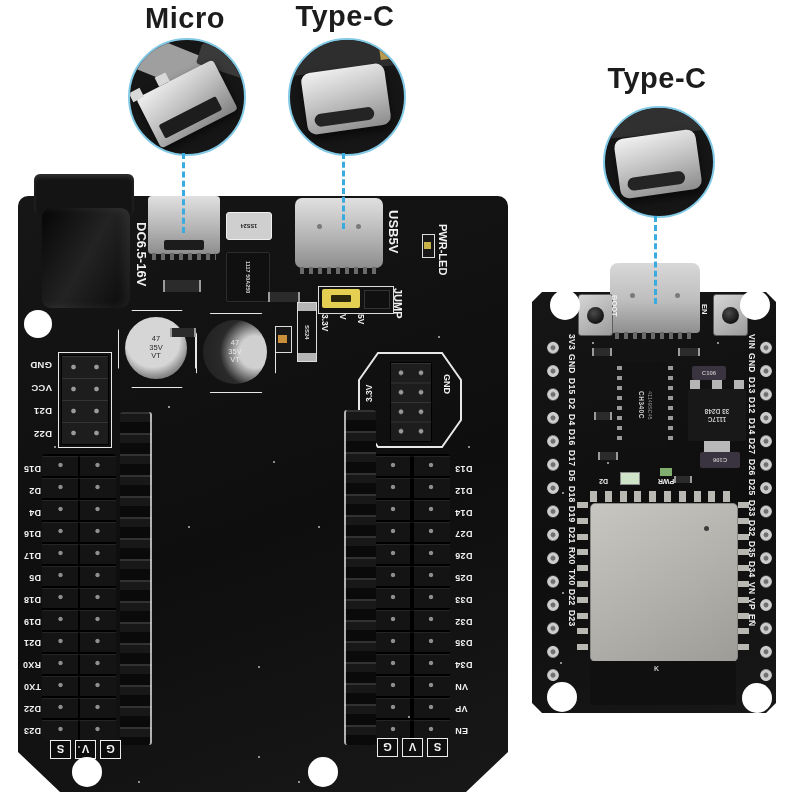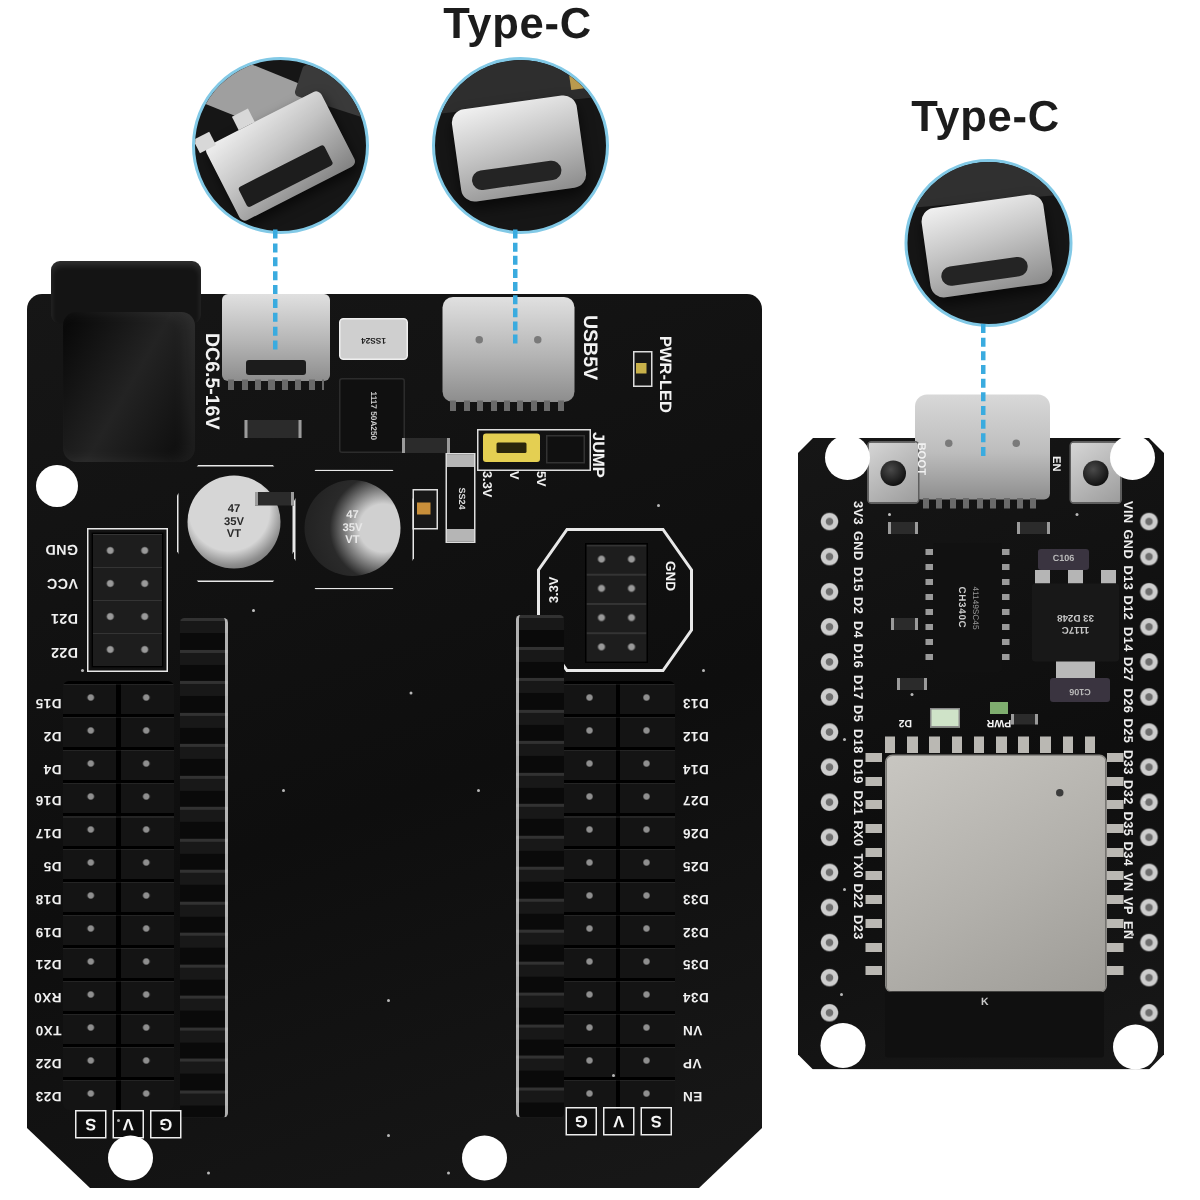--- a/index.html
+++ b/index.html
@@ -32,21 +32,21 @@
   .hole{position:absolute;border-radius:50%;background:#fff;box-shadow:0 0 0 2px rgba(255,255,255,.15) inset;}
   .vtext{writing-mode:vertical-rl;color:#f2f2f2;}
   .flip{transform:rotate(180deg);}
   .silk{color:#f2f2f2;font-weight:700;}
 
   
   .metal{background:linear-gradient(180deg,#e0e0e0 0%,#b5b5b5 55%,#8d8d8d 100%);}
   .legs{position:absolute;left:6%;right:6%;bottom:-6px;height:7px;
         background:repeating-linear-gradient(90deg,#6a6a6a 0 4px,rgba(0,0,0,0) 4px 9px);}
   .cap{position:absolute;border-radius:50%;display:flex;flex-direction:column;align-items:center;justify-content:center;}
-  .capline{font-weight:700;font-size:7.5px;line-height:1.15;text-align:center;}
+  .capline{font-weight:400;font-size:7.5px;line-height:1.15;text-align:center;}
   .octo-outline{position:absolute;border:1.5px solid #e8e8e8;
         clip-path:polygon(18% 0,82% 0,100% 26%,100% 74%,82% 100%,18% 100%,0 74%,0 26%);}
   .pinblock{background-color:#1d1d1d;border:1px solid #000;
         background-image:radial-gradient(circle at 50% 50%,#9a9a9a 0 1.8px,rgba(0,0,0,0) 2.8px),
         repeating-linear-gradient(180deg,rgba(255,255,255,.10) 0 1px,rgba(0,0,0,0) 1px 22px);}
   .cluster{position:absolute;border-radius:4px;background-color:#141414;
         background-image:
           radial-gradient(circle at 50% 50%,#8f8f8f 0 1.7px,rgba(0,0,0,0) 2.6px),
           repeating-linear-gradient(180deg,#000 0 2px,rgba(255,255,255,.07) 2px 3px,rgba(0,0,0,0) 3px 22px),
           linear-gradient(90deg,rgba(0,0,0,0) 0 48%,#000 48% 52%,rgba(0,0,0,0) 52%);}
@@ -66,20 +66,21 @@
   .dots{position:absolute;width:2px;height:2px;border-radius:50%;background:rgba(225,225,225,.85);}
   .btnplate{position:absolute;border-radius:3px;border:1px solid #5e5e5e;
         background:linear-gradient(145deg,#d6d6d6,#9c9c9c);}
   .btnknob{position:absolute;border-radius:50%;background:radial-gradient(circle at 40% 35%,#4a4a4a,#101010 75%);}
 </style>
 </head>
 <body>
 
 <div class="stage">
 
+  <div class="callout-label" style="left:120px;top:2px;width:130px;">Micro</div>
   <div class="inset" style="left:128px;top:38px;width:114px;height:114px;">
     <div class="ins-shape" style="left:-8px;top:2px;width:80px;height:36px;background:#9f9f9f;transform:rotate(22deg);"></div>
     <div class="ins-shape" style="right:-6px;top:10px;width:52px;height:22px;background:#3a3a3a;transform:rotate(18deg);border-radius:3px;"></div>
     <div class="musb" style="left:14px;top:36px;width:86px;height:56px;">
       <div class="musb-slot" style="left:8px;top:34px;width:64px;height:15px;"></div>
       <div style="position:absolute;left:-4px;top:-8px;width:12px;height:10px;background:#d8d8d8;"></div>
       <div style="position:absolute;left:26px;top:-10px;width:12px;height:10px;background:#d8d8d8;"></div>
     </div>
   </div>
   <div class="dashline" style="left:182px;top:153px;height:80px;"></div>

